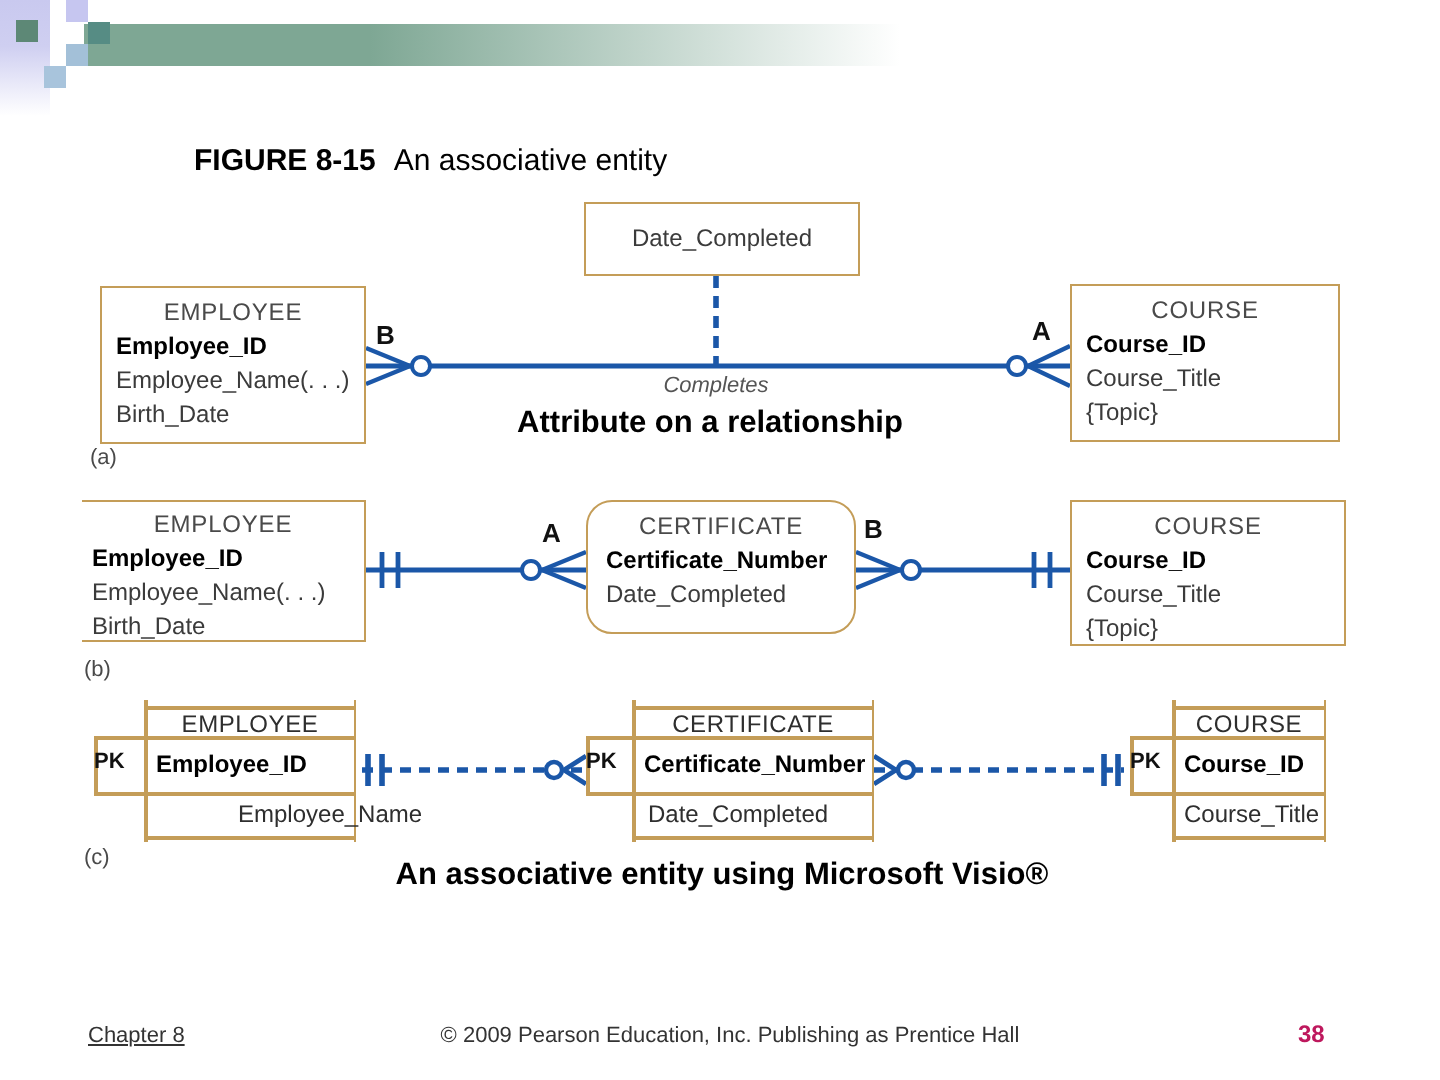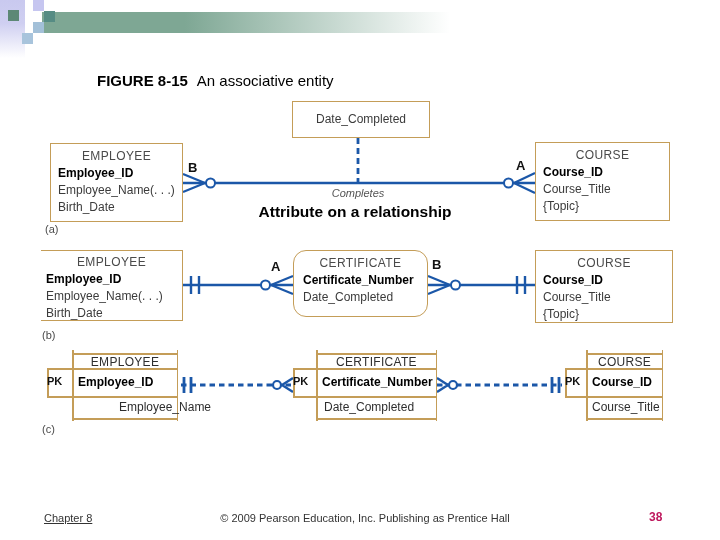--- a/index.html
+++ b/index.html
@@ -179,19 +179,20 @@
     <div class="hl" style="left:21px;top:68px;width:77px;"></div>
     <div class="vl" style="left:0;top:18px;height:29.5px;"></div>
     <div class="vl" style="left:21px;top:0;height:71px;"></div>
     <div class="vl" style="left:96.5px;top:0;height:71px;"></div>
     <div class="vtitle" style="left:21px;top:4.5px;width:77px;">COURSE</div>
     <div class="vpk" style="left:0;top:25px;width:21px;">PK</div>
     <div class="vcell key" style="left:27px;top:25px;">Course_ID</div>
     <div class="vcell" style="left:27px;top:50px;">Course_Title</div>
   </div>
 
+  <div class="caption" style="left:158px;top:429px;width:406px;">An associative entity using Microsoft Visio®</div>
   <div class="panel-label" style="left:42px;top:423px;">(c)</div>
 
   <div class="footer-text" style="left:44px;top:512px;text-decoration:underline;">Chapter 8</div>
   <div class="footer-text" style="left:105px;top:512px;width:520px;text-align:center;">© 2009 Pearson Education, Inc. Publishing as Prentice Hall</div>
   <div class="footer-text" style="left:649px;top:510px;font-size:12px;font-weight:bold;color:#be185d;">38</div>
 
 </div>
 
 </body></html>

